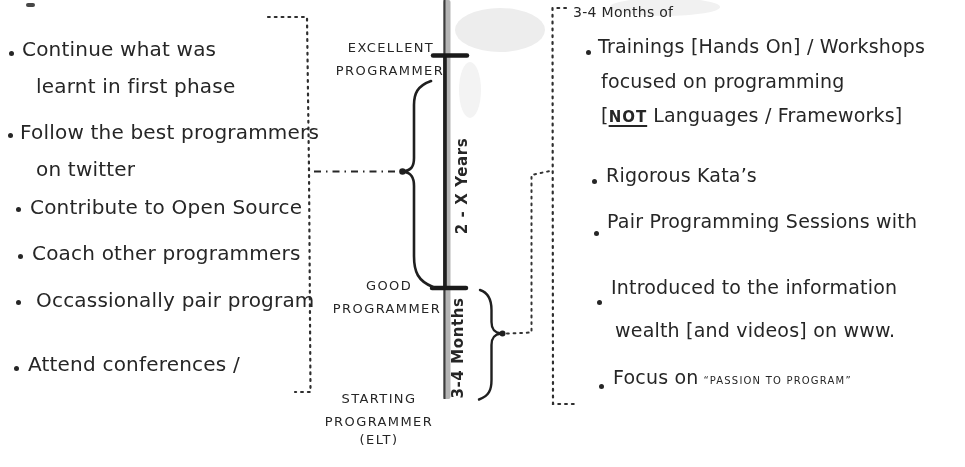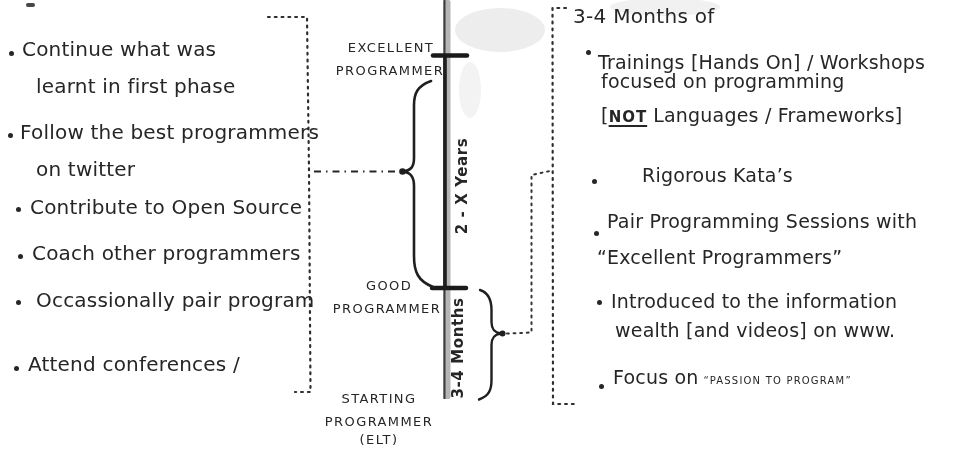--- a/index.html
+++ b/index.html
@@ -6,21 +6,21 @@
   .canvas{
     position:relative;width:965px;height:467px;background:#ffffff;
     font-family:"DejaVu Sans",sans-serif;color:#262626;overflow:hidden;
   }
   .svg-layer{position:absolute;left:0;top:0;width:965px;height:467px;pointer-events:none;}
   .hl{position:absolute;white-space:nowrap;font-size:20px;line-height:1.15;letter-spacing:.2px;}
   .hl-r{font-size:19px;}
   .dot{position:absolute;width:5px;height:5px;border-radius:50%;background:#262626;}
   .cap{position:absolute;font-size:13px;font-weight:400;letter-spacing:1.4px;text-align:center;white-space:nowrap;}
   .rot{position:absolute;font-size:15px;font-weight:600;letter-spacing:.6px;text-align:center;white-space:nowrap;transform:rotate(-90deg);}
-  .heading{position:absolute;white-space:nowrap;font-size:20px;letter-spacing:.3px;}
+  .heading{position:absolute;white-space:nowrap;font-size:14px;letter-spacing:.3px;}
   .not-u{text-decoration:underline;text-decoration-thickness:1.5px;text-underline-offset:2.5px;font-size:15px;font-weight:700;letter-spacing:1px;}
   .rest-seg{margin-left:6px;}
   .smallcaps{font-size:10px;font-weight:400;letter-spacing:1.2px;}
   .prefix-seg{margin-right:5px;margin-top:46px;}
 </style>
 </head>
 <body>
 
 <div class="canvas">
 
@@ -83,35 +83,34 @@
   <div class="cap" style="left:320px;top:391px;width:118px">STARTING</div>
   <div class="cap" style="left:318px;top:414px;width:122px">PROGRAMMER</div>
   <div class="cap" style="left:320px;top:432px;width:118px">(ELT)</div>
 
   <div class="rot" style="left:392px;top:177px;width:140px">2 - X Years</div>
   <div class="rot" style="left:388px;top:339px;width:140px">3-4 Months</div>
 
   <div class="heading" style="left:573px;top:4px">3-4 Months of</div>
 
   <span class="dot" style="left:586px;top:50px"></span>
-  <div class="hl hl-r" style="left:598px;top:52px">Trainings [Hands On] / Workshops</div>
+  <div class="hl hl-r" style="left:598px;top:36px">Trainings [Hands On] / Workshops</div>
   <div class="hl hl-r" style="left:601px;top:71px">focused on programming</div>
   <div class="hl hl-r" style="left:601px;top:105px">
     <span>[</span><span class="not-u">NOT</span><span class="rest-seg">Languages / Frameworks]</span>
   </div>
 
   <span class="dot" style="left:592px;top:179px"></span>
-  <div class="hl hl-r" style="left:642px;top:165px">Rigorous Kata’s</div>
+  <div class="hl hl-r" style="left:606px;top:165px">Rigorous Kata’s</div>
 
   <span class="dot" style="left:594px;top:231px"></span>
   <div class="hl hl-r" style="left:607px;top:211px">Pair Programming Sessions with</div>
-  <div class="hl hl-r" style="left:597px;top:247px">“Excellent Programmers”</div>
 
   <span class="dot" style="left:597px;top:300px"></span>
-  <div class="hl hl-r" style="left:611px;top:291px">Introduced to the information</div>
+  <div class="hl hl-r" style="left:611px;top:277px">Introduced to the information</div>
   <div class="hl hl-r" style="left:615px;top:320px">wealth [and videos] on www.</div>
 
   <span class="dot" style="left:599px;top:384px"></span>
   <div class="hl hl-r" style="left:613px;top:367px">
     <span class="prefix-seg">Focus on</span><span class="smallcaps">“PASSION TO PROGRAM”</span>
   </div>
 
 </div>
 
 </body></html>

